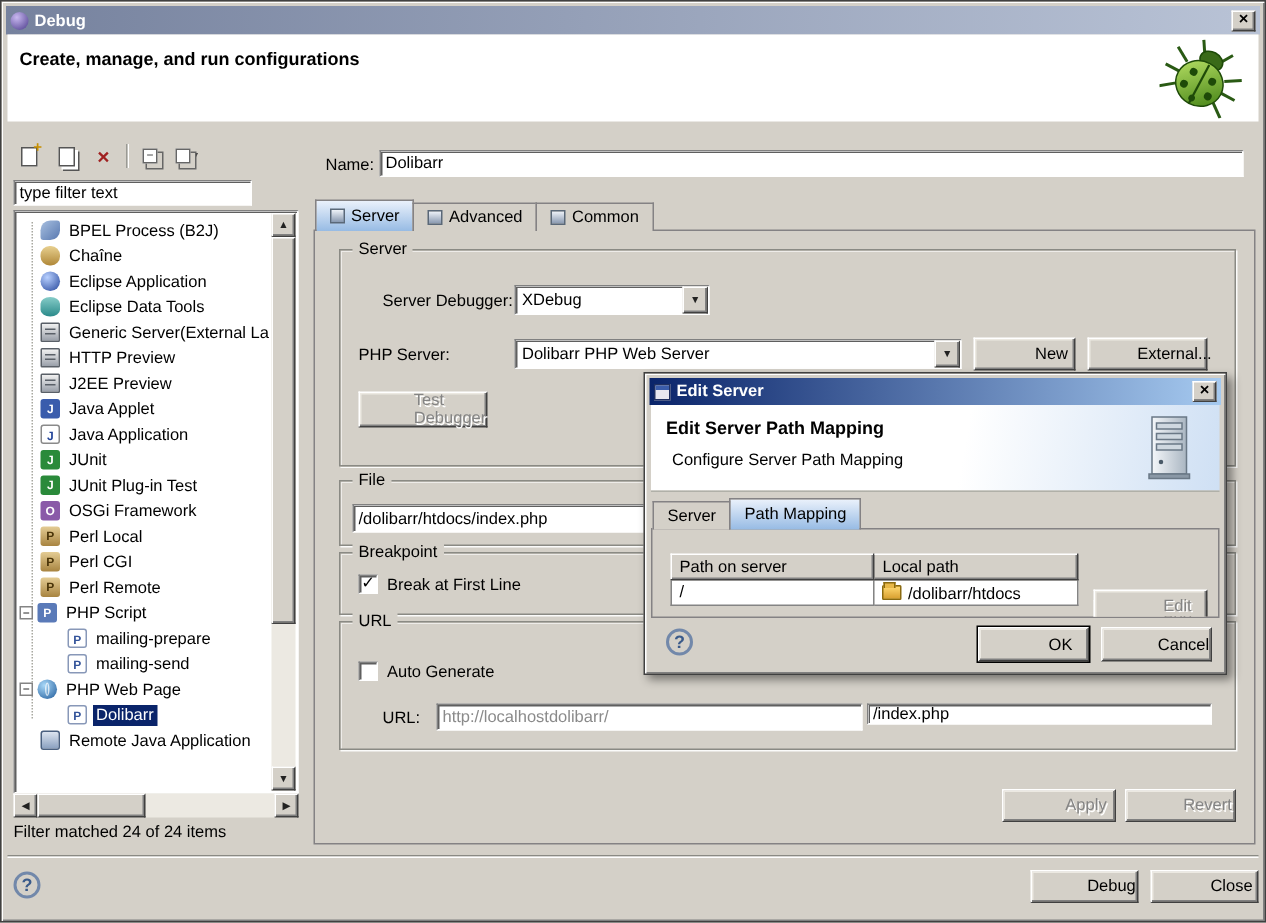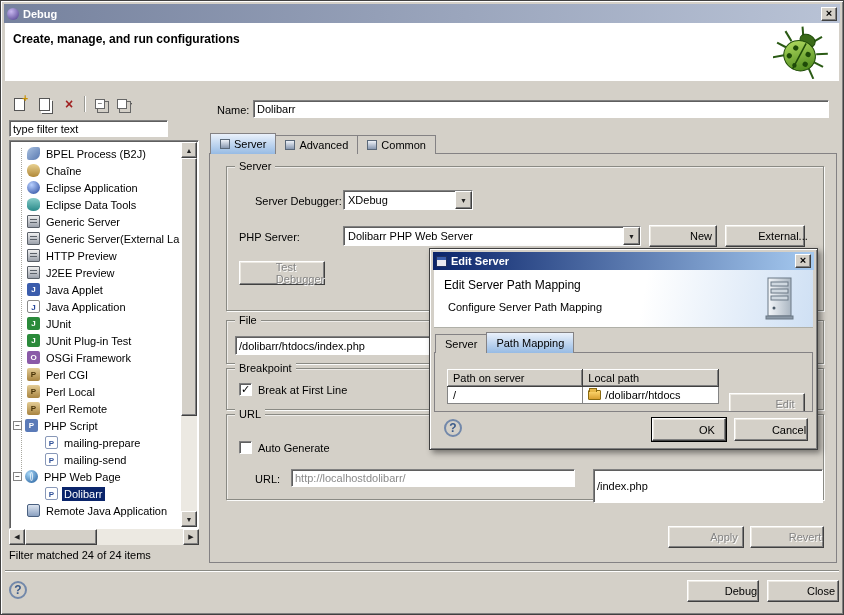--- a/index.html
+++ b/index.html
@@ -117,21 +117,21 @@
   #file-input { position:absolute; left:8px; top:15px; width:288px; height:19px; }
 
   #grp-break { left:16px; top:214px; width:598px; height:42px; }
   .cbrow { position:absolute; display:flex; align-items:center; gap:6px; font-size:11px; }
   #row-break { left:12px; top:14px; }
 
   #grp-url { left:16px; top:260px; width:598px; height:86px;padding-left:20px; }
   #row-autogen { left:12px; top:26px; }
   #lbl-url { position:absolute; left:28px; top:58px; font-size:11px; }
   #url-input { position:absolute; left:64px; top:54px; width:284px; height:18px; color:#8a8a8a; }
-  #path-input { position:absolute; left:366px; top:54px; width:230px; height:34px; }
+  #path-input { position:absolute; left:351px; top:54px; width:230px; height:14px; }
 
   #btn-apply { position:absolute; left:458px; top:372px; width:76px; height:22px; }
   #btn-revert { position:absolute; left:540px; top:372px; width:74px; height:22px; }
 
   
   .hr { position:absolute; left:4px; right:4px; top:569px; border-top:1px solid #8a8a84; border-bottom:1px solid #fff; }
   .helpc { width:18px; height:18px; border:2px solid #7288aa; border-radius:50%; color:#3a5a8a; font-weight:bold;
            font-size:12px; display:flex; align-items:center; justify-content:center; background:#d4d0c8; }
   #help-main { position:absolute; left:8px; top:580px; }
   #btn-debug { position:absolute; left:686px; top:579px; width:72px; height:22px; }
@@ -141,21 +141,21 @@
   #dialog { position:absolute; left:428px; top:247px; width:389px; height:202px; background:#d4d0c8;
             border:1px solid #404040; box-shadow:inset 1px 1px 0 #fff, inset -1px -1px 0 #808080, 3px 3px 6px rgba(0,0,0,.45);
             z-index:50; }
   .dtitle { position:absolute; left:3px; top:3px; right:3px; height:18px; display:flex; align-items:center; gap:4px;
             padding:0 3px; background:linear-gradient(to right,#0a246a,#a6caf0); }
   .dtitle .title { color:#fff; font-weight:bold; font-size:11px; flex:1; }
   .dwin-icon { width:11px; height:11px; background:#e8e8f0; border:1px solid #203060; }
   .dwin-icon::before { content:""; display:block; height:3px; background:#3a5caa; }
   .dheader { position:absolute; left:4px; top:21px; right:4px; height:58px;
              background:linear-gradient(100deg,#ffffff 55%,#cfe0f4); border-bottom:1px solid #b0b0a8; }
-  .dheading { position:absolute; left:10px; top:8px; font-size:12px; font-weight:normal;text-align:center; }
+  .dheading { position:absolute; left:10px; top:8px; font-size:12px; font-weight:bold;text-align:center; }
   .dsub { position:absolute; left:14px; top:31px; font-size:11px; }
   .dsrv { position:absolute; right:16px; top:6px; }
   #dtabs { position:absolute; left:5px; top:84px; height:20px; display:flex; align-items:flex-end; z-index:2; }
   #dcontent { position:absolute; left:4px; top:103px; right:4px; height:60px; border:1px solid #848284;
               background:#d4d0c8; overflow:hidden; }
   .ptable { position:absolute; left:12px; top:16px; width:272px; font-size:11px; border-collapse:collapse; }
   .ptable th { width:136px; height:17px; font-weight:normal; text-align:left; padding:0 5px; background:#d4d0c8;
                border:1px solid; border-color:#fff #404040 #404040 #fff; box-shadow:inset -1px -1px 0 #808080; }
   .ptable td { height:17px; background:#fff; border:1px solid #848484; padding:0 5px; }
   .folder { display:inline-block; width:13px; height:10px; background:linear-gradient(#ffd870,#d8a030);
@@ -248,24 +248,20 @@
       <div class="trow">
           <span class="ti ti-sphere"></span>
           <span class="tlabel">Eclipse Application</span>
         </div>
       <div class="trow">
           <span class="ti ti-db"></span>
           <span class="tlabel">Eclipse Data Tools</span>
         </div>
       <div class="trow">
           <span class="ti ti-server"></span>
-          <span class="tlabel">Generic Server</span>
-        </div>
-      <div class="trow">
-          <span class="ti ti-server"></span>
           <span class="tlabel">Generic Server(External La</span>
         </div>
       <div class="trow">
           <span class="ti ti-server"></span>
           <span class="tlabel">HTTP Preview</span>
         </div>
       <div class="trow">
           <span class="ti ti-server"></span>
           <span class="tlabel">J2EE Preview</span>
         </div>
@@ -284,25 +280,25 @@
       <div class="trow">
           <span class="ti ti-junit"></span>
           <span class="tlabel">JUnit Plug-in Test</span>
         </div>
       <div class="trow">
           <span class="ti ti-osgi"></span>
           <span class="tlabel">OSGi Framework</span>
         </div>
       <div class="trow">
           <span class="ti ti-perl"></span>
+          <span class="tlabel">Perl Local</span>
+        </div>
+      <div class="trow">
+          <span class="ti ti-perl"></span>
           <span class="tlabel">Perl CGI</span>
-        </div>
-      <div class="trow">
-          <span class="ti ti-perl"></span>
-          <span class="tlabel">Perl Local</span>
         </div>
       <div class="trow">
           <span class="ti ti-perl"></span>
           <span class="tlabel">Perl Remote</span>
         </div>
       <div class="trow haskid">
           <span class="expander">−</span>
           <span class="ti ti-php"></span>
           <span class="tlabel">PHP Script</span>
         </div>

